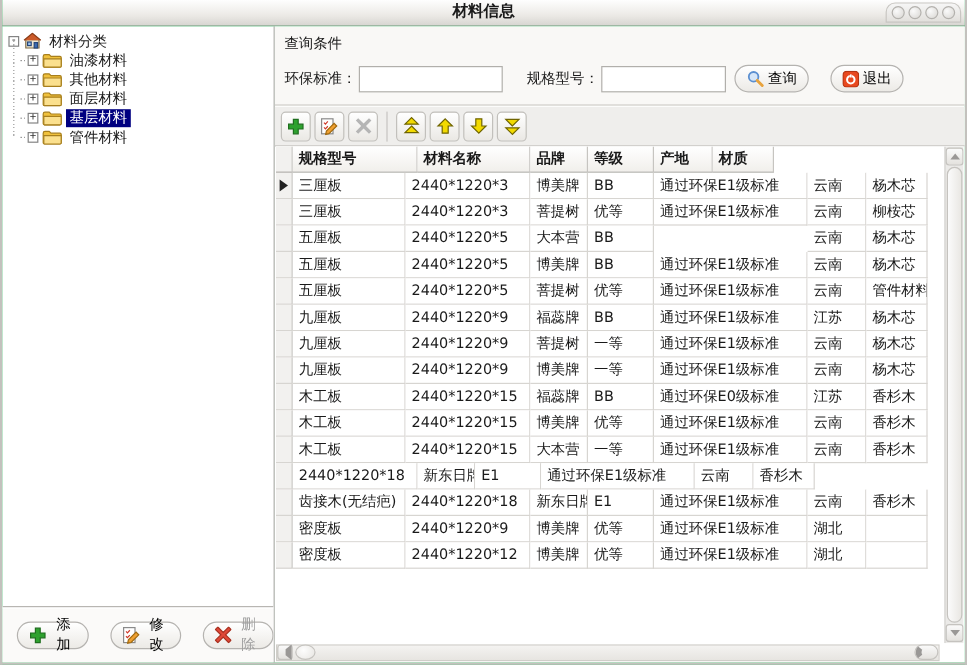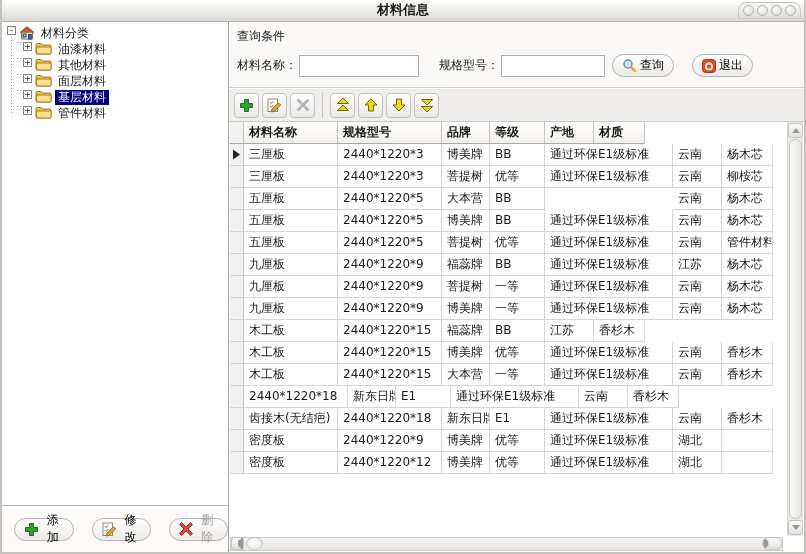--- a/index.html
+++ b/index.html
@@ -13,21 +13,21 @@
   .win-controls { position:absolute; right:3px; top:2px; height:17px; padding:2px 4px; background:linear-gradient(#f6f6f6,#e2e0dc); border:1px solid #c8c6c2; border-radius:8px 8px 0 0; display:flex; gap:3px; align-items:center; }
   .win-btn { width:11px; height:11px; border-radius:50%; border:1px solid #b3b1ad; background:radial-gradient(circle at 35% 35%, #fafafa, #d8d6d2); display:inline-block; }
 
   
   .main { display:flex; height:530px; }
   .left-panel { width:227px; background:#fff; border-right:1px solid #a8a6a2; position:relative; overflow:hidden; }
   .right-panel { flex:1; position:relative; background:#fff; overflow:hidden; }
 
   
   .tree { padding:4px 2px; position:relative; }
-  .tree-row { height:16px; display:flex; align-items:flex-start; white-space:nowrap; cursor:default; }
+  .tree-row { height:16px; display:flex; align-items:center; white-space:nowrap; cursor:default; }
   .expand-box { width:9px; height:9px; border:1px solid #848484; background:#fff; font-family:"DejaVu Sans Mono","Liberation Mono",monospace; font-size:9px; line-height:7px; text-align:center; flex:0 0 9px; color:#333; }
   .tree-row.root .expand-box { margin-left:3px; }
   .tree-children { position:relative; }
   .tree-children::before { content:""; position:absolute; left:7px; top:-8px; bottom:8px; width:1px;
      background-image:repeating-linear-gradient(to bottom,#9a9a9a 0 1px,transparent 1px 3px); }
   .tree-row.child { padding-left:13px; position:relative; }
   .dotline { width:6px; height:1px; background-image:repeating-linear-gradient(to right,#9a9a9a 0 1px,transparent 1px 3px); }
   .tree-icon { margin:0 3px 0 3px; display:inline-flex; }
   .tree-label { padding:0 3px; line-height:15px; }
   .tree-label.selected { background:#000080; color:#fff; }
@@ -191,21 +191,21 @@
           <span class="lbl">删除</span>
         </button>
       </div>
     </div>
 
     <div class="right-panel">
 
       <div class="query-section">
         <div class="query-title">查询条件</div>
         <div class="query-row">
-          <span class="field-label">材料名称：</span>
+          <span class="field-label">环保标准：</span>
           <input class="text-input" type="text" value="" style="">
           <span class="gap2"></span>
           <span class="field-label">规格型号：</span>
           <input class="text-input spec" type="text" value="" style="">
           <span class="gap3"></span>
           <button class="pill-btn">
             <span class="btn-icon">
                 <svg width="15" height="15" viewBox="0 0 15 15">
                   <circle cx="6" cy="6" r="4" fill="#d6e6f8" stroke="#5b8fd0" stroke-width="1.5"></circle>
                   <line x1="9" y1="9" x2="13.2" y2="13.2" stroke="#e8a33d" stroke-width="2.4" stroke-linecap="round"></line>
@@ -283,22 +283,22 @@
                 <path d="M8 15 2.5 9.5H13.5Z" fill="#f2da00" stroke="#6f6400"></path>
               </svg>
             </span>
           </button>
         </div>
 
       <div class="table-area">
         <div class="grid" id="grid">
             <div class="grid-row">
               <div class="gcell header selcol" style="width: 14px;"></div>
+              <div class="gcell header" style="width: 104px;">规格型号</div>
               <div class="gcell header" style="width: 94px;">材料名称</div>
-              <div class="gcell header" style="width: 104px;">规格型号</div>
               <div class="gcell header" style="width: 48px;">品牌</div>
               <div class="gcell header" style="width: 55px;">等级</div>
               <div class="gcell header" style="width: 49px;">产地</div>
               <div class="gcell header" style="width: 51px;">材质</div>
             </div>
             <div class="grid-row">
               <div class="gcell selcol" style="width: 14px;">
                 <svg width="9" height="11" viewBox="0 0 9 11">
                   <path d="M1 .5 8 5.5 1 10.5Z" fill="#222"></path>
                 </svg>
@@ -380,20 +380,21 @@
               <div class="gcell" style="width: 128px;">通过环保E1级标准</div>
               <div class="gcell" style="width: 49px;">云南</div>
               <div class="gcell" style="width: 51px;">杨木芯</div>
             </div>
             <div class="grid-row">
               <div class="gcell selcol" style="width: 14px;"></div>
               <div class="gcell" style="width: 94px;">木工板</div>
               <div class="gcell" style="width: 104px;">2440*1220*15</div>
               <div class="gcell" style="width: 48px;">福蕊牌</div>
               <div class="gcell" style="width: 55px;">BB</div>
+              <div class="gcell" style="width: 128px;">通过环保E0级标准</div>
               <div class="gcell" style="width: 49px;">江苏</div>
               <div class="gcell" style="width: 51px;">香杉木</div>
             </div>
             <div class="grid-row">
               <div class="gcell selcol" style="width: 14px;"></div>
               <div class="gcell" style="width: 94px;">木工板</div>
               <div class="gcell" style="width: 104px;">2440*1220*15</div>
               <div class="gcell" style="width: 48px;">博美牌</div>
               <div class="gcell" style="width: 55px;">优等</div>
               <div class="gcell" style="width: 128px;">通过环保E1级标准</div>

